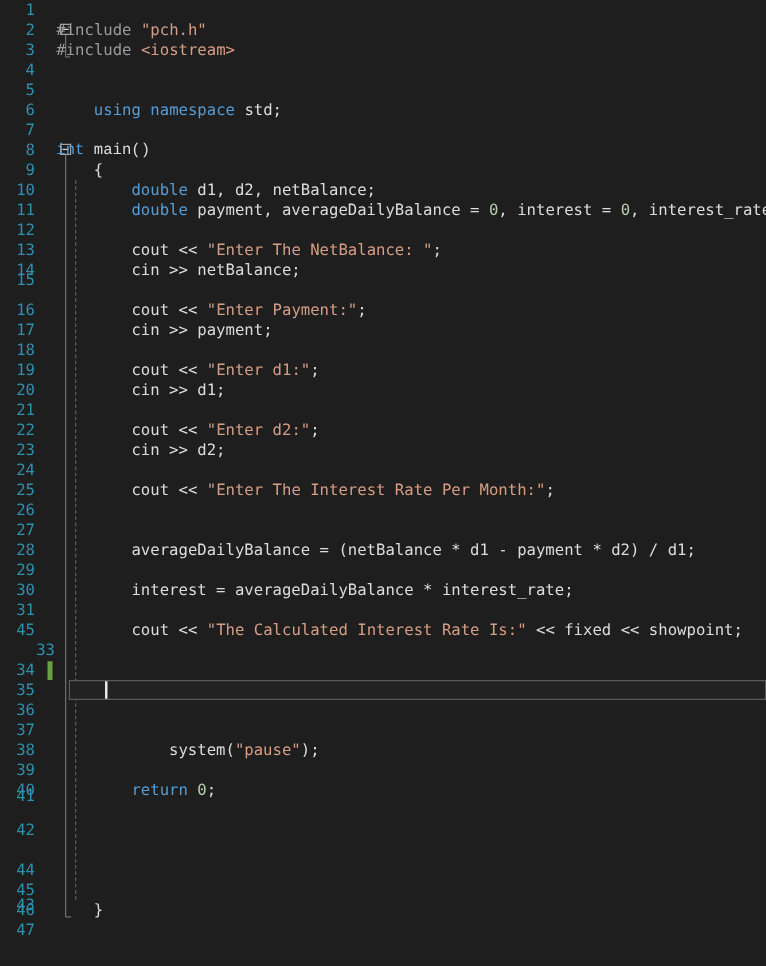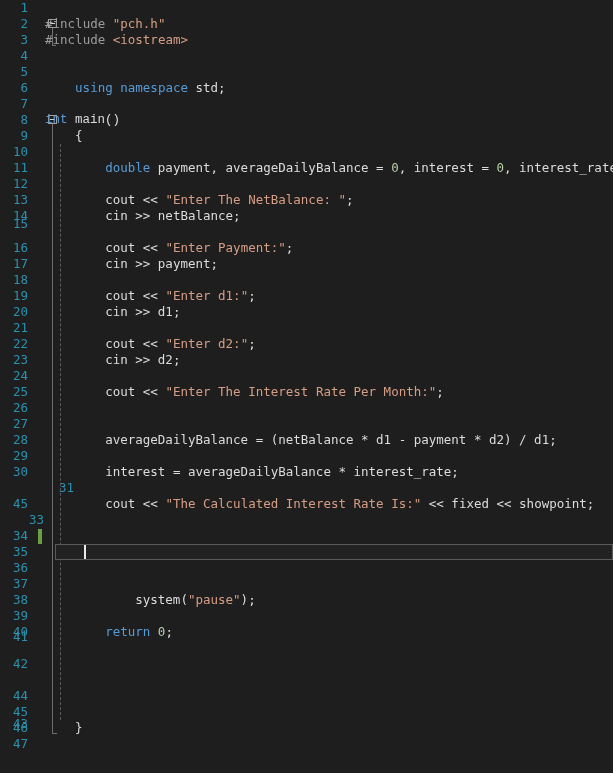--- a/index.html
+++ b/index.html
@@ -79,21 +79,21 @@
       <div class="ln" style="top: 320px;">21</div>
       <div class="ln" style="top: 336px;">22</div>
       <div class="ln" style="top: 352px;">23</div>
       <div class="ln" style="top: 368px;">24</div>
       <div class="ln" style="top: 384px;">25</div>
       <div class="ln" style="top: 400px;">26</div>
       <div class="ln" style="top: 416px;">27</div>
       <div class="ln" style="top: 432px;">28</div>
       <div class="ln" style="top: 448px;">29</div>
       <div class="ln" style="top: 464px;">30</div>
-      <div class="ln" style="top: 480px; padding-left: 46px;">31</div>
+      <div class="ln" style="top: 480px;">31</div>
       <div class="ln" style="top: 496px;">45</div>
       <div class="ln" style="top: 512px; margin-left: 16px;">33</div>
       <div class="ln" style="top: 528px;">34</div>
       <div class="ln" style="top: 544px;">35</div>
       <div class="ln" style="top: 560px;">36</div>
       <div class="ln" style="top: 576px;">37</div>
       <div class="ln" style="top: 592px;">38</div>
       <div class="ln" style="top: 608px;">39</div>
       <div class="ln" style="top: 624px;">40</div>
       <div class="ln" style="top: 629px;">41</div>
@@ -117,20 +117,21 @@
   <div class="fold-stub" id="stub-main" style="top: 733px; left: 52px; width: 5px;"></div>
 
   <div class="indent-guide" id="indent1" style="top: 144px; height: 576px;"></div>
 
   <div class="code" id="code">
       <div class="line" style="top: 16px; left: 45px;"><span class="pp">#include </span><span class="str">"pch.h"</span></div>
       <div class="line" style="top: 32px; left: 45px;"><span class="pp">#include </span><span class="str">&lt;iostream&gt;</span></div>
       <div class="line" style="top: 80px; left: 75.08px;"><span class="kw">using</span><span class="id"> </span><span class="kw">namespace</span><span class="id"> std;</span></div>
       <div class="line" style="top: 112px; left: 45px; font-family: Liberation Mono, monospace;"><span class="kw">int</span><span class="id"> main()</span></div>
       <div class="line" style="top: 128px; left: 75.08px;"><span class="punc">{</span></div>
+      <div class="line" style="top: 144px; left: 105.16px;"><span class="kw">double</span><span class="id"> d1, d2, netBalance;</span></div>
       <div class="line" style="top: 160px; left: 105.16px;"><span class="kw">double</span><span class="id"> payment, averageDailyBalance = </span><span class="num">0</span><span class="id">, interest = </span><span class="num">0</span><span class="id">, interest_rate;</span></div>
       <div class="line" style="top: 192px; left: 105.16px;"><span class="id">cout &lt;&lt; </span><span class="str">"Enter The NetBalance: "</span><span class="id">;</span></div>
       <div class="line" style="top: 208px; left: 105.16px;"><span class="id">cin &gt;&gt; netBalance;</span></div>
       <div class="line" style="top: 240px; left: 105.16px;"><span class="id">cout &lt;&lt; </span><span class="str">"Enter Payment:"</span><span class="id">;</span></div>
       <div class="line" style="top: 256px; left: 105.16px;"><span class="id">cin &gt;&gt; payment;</span></div>
       <div class="line" style="top: 288px; left: 105.16px;"><span class="id">cout &lt;&lt; </span><span class="str">"Enter d1:"</span><span class="id">;</span></div>
       <div class="line" style="top: 304px; left: 105.16px; text-align: right;"><span class="id">cin &gt;&gt; d1;</span></div>
       <div class="line" style="top: 336px; left: 105.16px;"><span class="id">cout &lt;&lt; </span><span class="str">"Enter d2:"</span><span class="id">;</span></div>
       <div class="line" style="top: 352px; left: 105.16px;"><span class="id">cin &gt;&gt; d2;</span></div>
       <div class="line" style="top: 384px; left: 105.16px;"><span class="id">cout &lt;&lt; </span><span class="str">"Enter The Interest Rate Per Month:"</span><span class="id">;</span></div>

